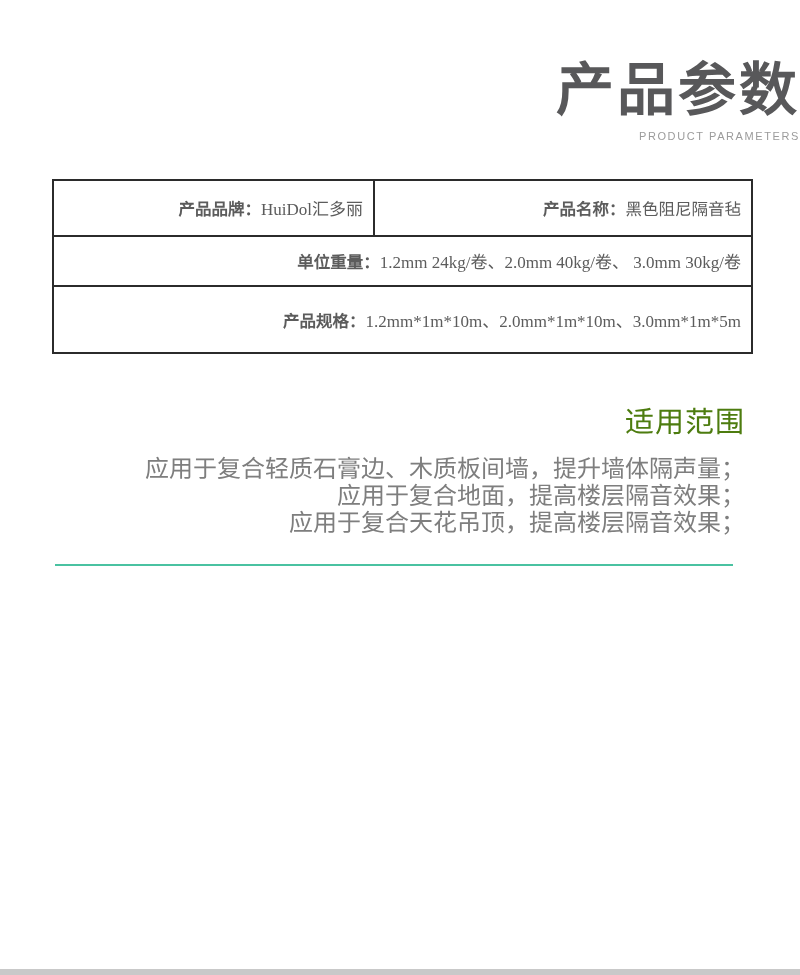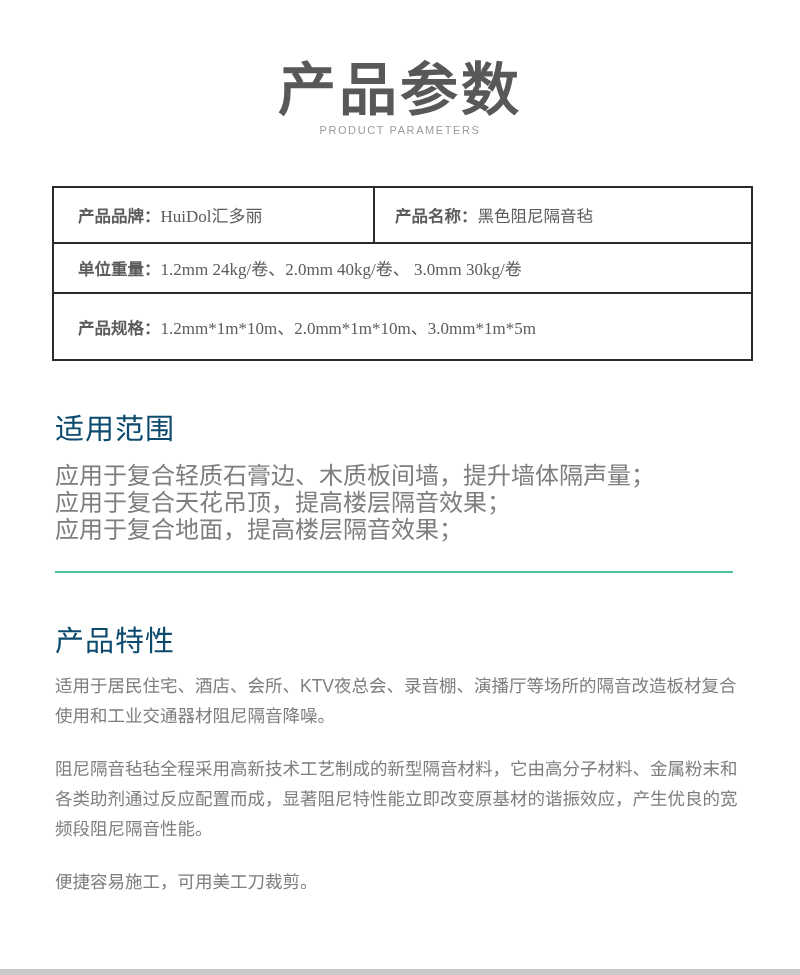--- a/index.html
+++ b/index.html
@@ -1,15 +1,15 @@
 <!DOCTYPE html>
 <html lang="zh-CN"><head>
 <meta charset="utf-8">
 <style>
-  * { margin: 0; padding: 0; box-sizing: border-box; }
+  * { margin: 0; padding: 0; box-sizing: border-box; text-align: right; }
   html, body { background: #ffffff; }
   body {
     font-family: "Liberation Sans", "DejaVu Sans", sans-serif;
     width: 800px;
   }
   .page {
     position: relative;
     width: 800px;
     height: 975px;
     background: #ffffff;
@@ -19,29 +19,29 @@
   
   .hdr { padding-top: 58px; text-align: center; }
   .hdr-title {
     font-size: 58px;
     line-height: 1.12;
     font-weight: 900;
     color: #58585a;
     letter-spacing: 3px;
   }
   .hdr-subtitle {
-    margin-top: 1px;
+    margin-top: 7px;
     font-size: 11px;
     letter-spacing: 1.6px;
     color: #9b9b9b;
   }
 
   
   .spec-table {
-    margin: 50px 0 0 52px;
+    margin: 37px 0 0 52px;
     width: 701px;
     border-collapse: collapse;
     table-layout: fixed;
   }
   .spec-table td {
     border: 2px solid #2b2b2b;
     padding: 0 10px 0 24px;
     font-size: 16.5px;
     color: #5c5c5c;
     vertical-align: middle;
@@ -53,21 +53,21 @@
   .col-left { width: 321px; }
   .spec-label { font-weight: 600; }
   .spec-value.serif { font-family: "Liberation Serif", "DejaVu Serif", serif; font-size: 17px; }
 
   
   .section { margin: 0 55px; }
   .section-scope { margin-top: 42px; }
   .section-heading {
     font-size: 29px;
     font-weight: 400;
-    color: #0c4a6e;
+    color: #4d7c0f;
     letter-spacing: 1px;
     margin-top: 44px;
   }
   .scope-lines { margin-top: 15px; }
   .scope-line {
     font-size: 24px;
     color: #7e7e7e;
     line-height: 27px;
   }
 
@@ -127,31 +127,23 @@
         <span class="spec-label">产品规格：</span><span class="spec-value serif">1.2mm*1m*10m、2.0mm*1m*10m、3.0mm*1m*5m</span>
       </td>
     </tr>
   </tbody>
     </table>
 
   <div class="section section-scope">
     <div class="section-heading">适用范围</div>
     <div class="scope-lines">
       <div class="scope-line">应用于复合轻质石膏边、木质板间墙，提升墙体隔声量；</div>
+      <div class="scope-line">应用于复合地面，提高楼层隔音效果；</div>
       <div class="scope-line">应用于复合天花吊顶，提高楼层隔音效果；</div>
-      <div class="scope-line">应用于复合地面，提高楼层隔音效果；</div>
     </div>
   </div>
 
   <hr class="divider">
 
-  <div class="section section-features">
-    <div class="section-heading">产品特性</div>
-    <div class="feature-paragraphs">
-      <p class="feature-paragraph">适用于居民住宅、酒店、会所、KTV夜总会、录音棚、演播厅等场所的隔音改造板材复合使用和工业交通器材阻尼隔音降噪。</p>
-      <p class="feature-paragraph">阻尼隔音毡毡全程采用高新技术工艺制成的新型隔音材料，它由高分子材料、金属粉末和各类助剂通过反应配置而成，显著阻尼特性能立即改变原基材的谐振效应，产生优良的宽频段阻尼隔音性能。</p>
-      <p class="feature-paragraph">便捷容易施工，可用美工刀裁剪。</p>
-    </div>
-  </div>
 
   <div class="bottom-bar"></div>
 
 </div>
 
 </body></html>

